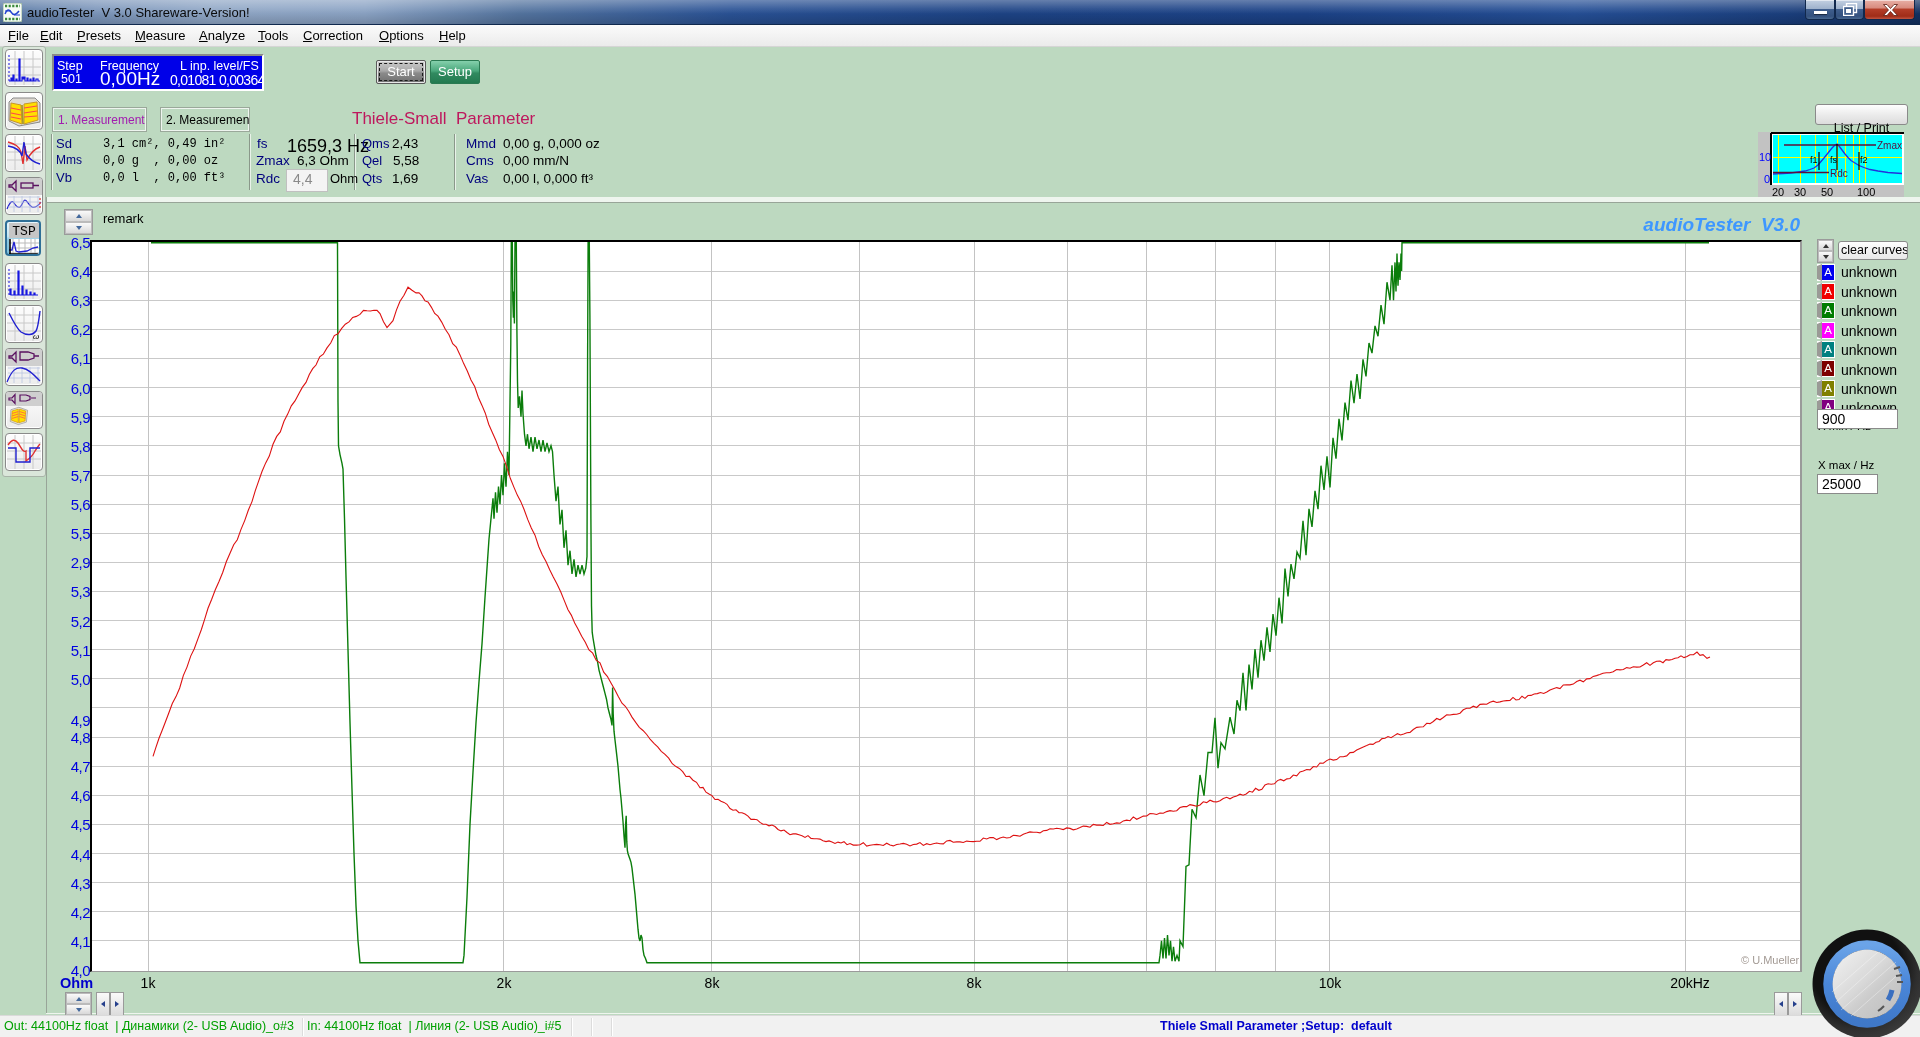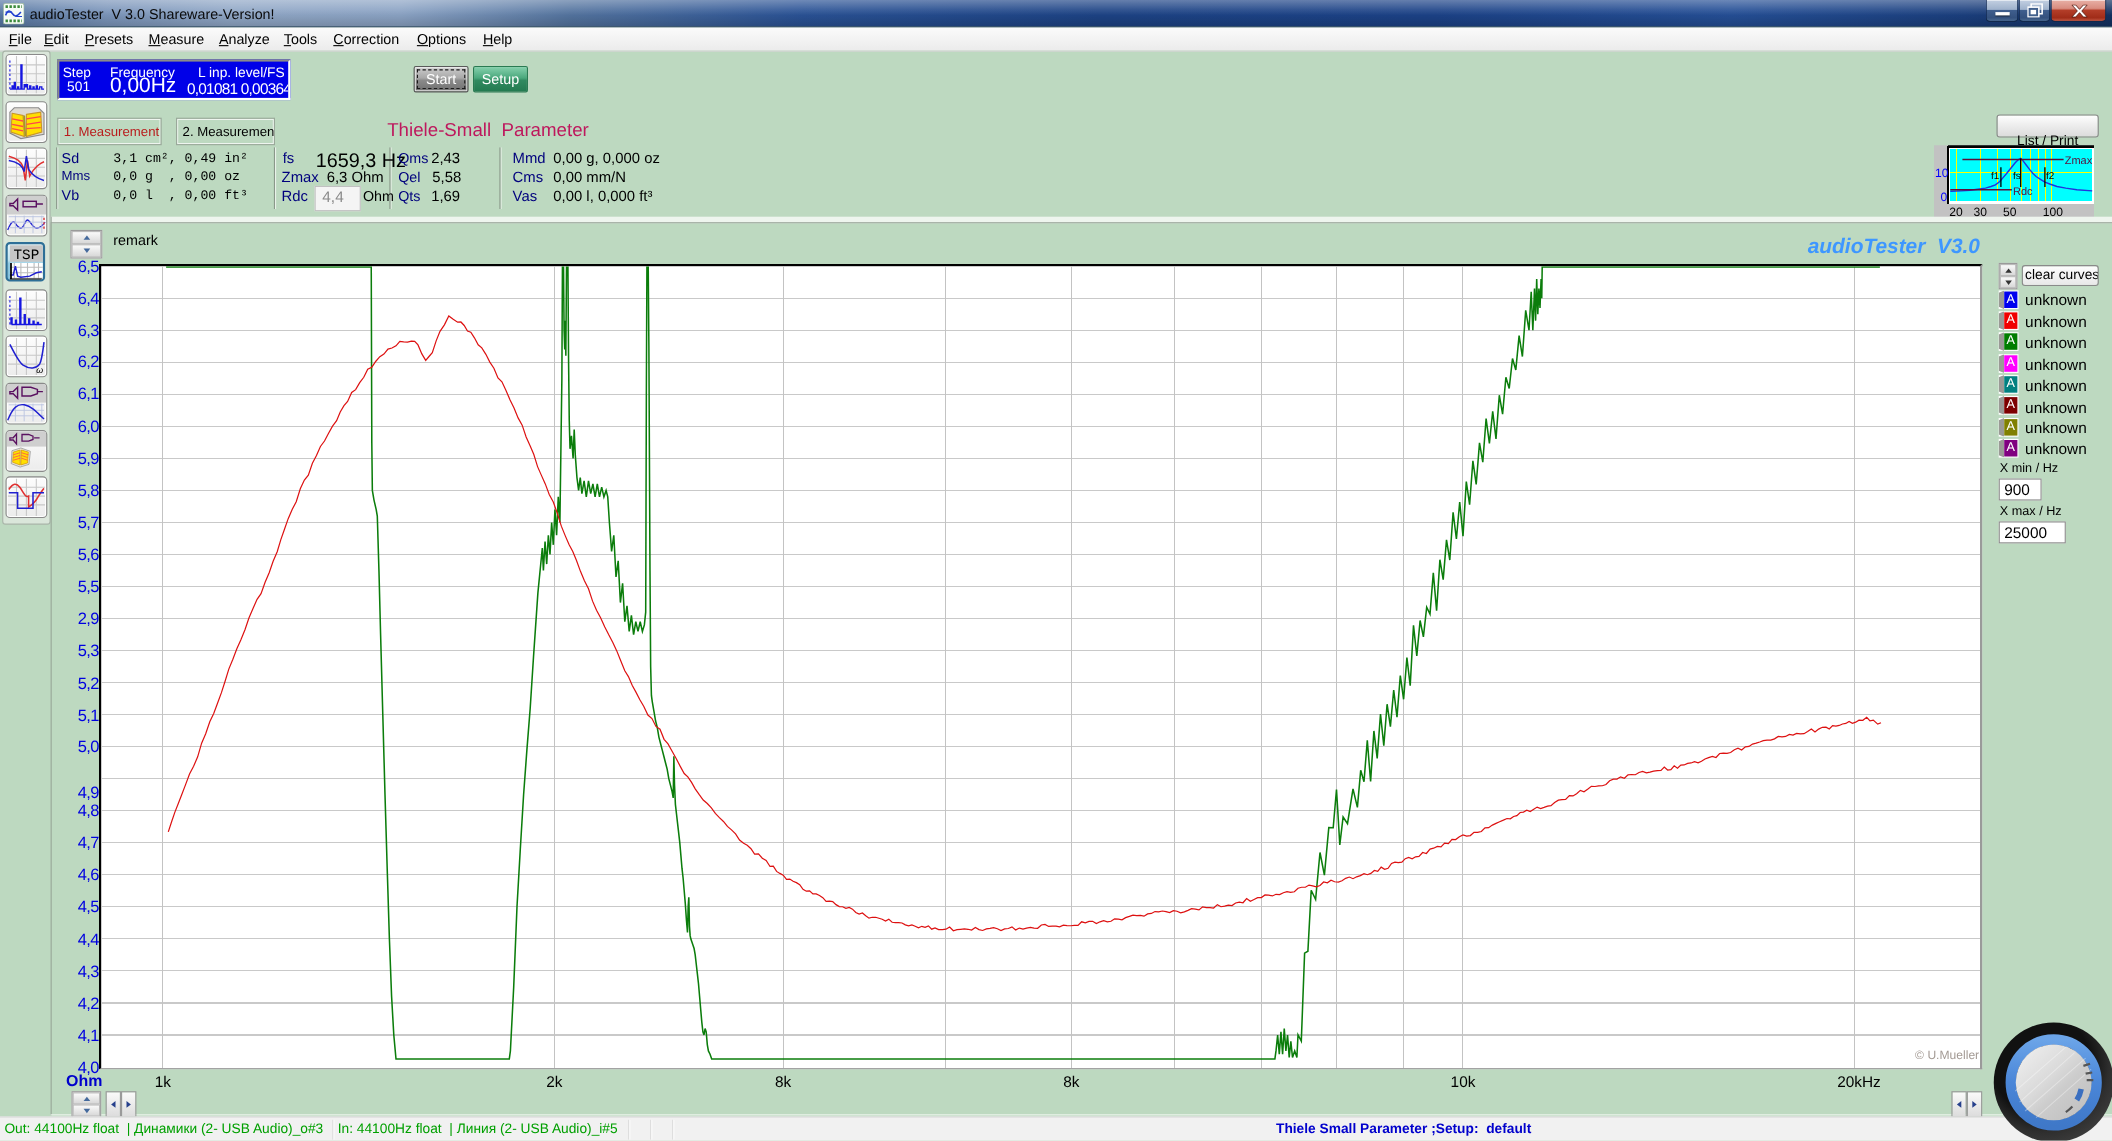--- a/index.html
+++ b/index.html
@@ -147,21 +147,21 @@
 <span style="position:absolute;left:46px;top:3px;font-size:12.5px">Frequency</span>
 <span style="position:absolute;left:126px;top:3px;font-size:12.5px;white-space:nowrap">L inp. level/FS</span>
 <span style="position:absolute;left:7px;top:16px;font-size:12.5px">501</span>
 <span style="position:absolute;left:46px;top:12px;font-size:19px">0,00Hz</span>
 <span style="position:absolute;left:116px;top:16px;font-size:14px;white-space:nowrap;letter-spacing:-0.7px">0,01081 0,00364</span>
 </div>
 
 <div style="position:absolute;left:376px;top:60px;width:50px;height:24px;background:linear-gradient(180deg,#cdcdcd 0%,#a8a8a8 45%,#8a8a8a 55%,#707070 100%);border:1px solid #5a5a5a;border-radius:2px;color:#fff;font-size:13px;text-align:center;line-height:22px;box-shadow:inset 0 0 0 1px #e8e8e8">Start<div style="position:absolute;left:2px;top:2px;right:2px;bottom:2px;border:1px dashed #1a1a1a"></div></div>
 <div style="position:absolute;left:430px;top:60px;width:50px;height:24px;background:linear-gradient(180deg,#85d0ac 0%,#4aa87c 45%,#318a60 55%,#237a50 100%);border:1px solid #2a7a52;border-radius:2px;color:#fff;font-size:13px;text-align:center;line-height:22px">Setup</div>
 
-<div style="position:absolute;left:52px;top:107px;width:95px;height:25px;border:1px solid #9aa89a;box-shadow:inset 0 0 0 1px #eef5ef;font-size:12px;color:#b91c1c;padding:5px 0 0 5px;white-space:nowrap;overflow:hidden">1. Measurement</div>
+<div style="position:absolute;left:52px;top:107px;width:95px;height:25px;border:1px solid #9aa89a;box-shadow:inset 0 0 0 1px #eef5ef;font-size:12px;color:#a21caf;padding:5px 0 0 5px;white-space:nowrap;overflow:hidden">1. Measurement</div>
 <div style="position:absolute;left:160px;top:107px;width:90px;height:25px;border:1px solid #9aa89a;box-shadow:inset 0 0 0 1px #eef5ef;font-size:12px;color:#000;padding:5px 0 0 5px;overflow:hidden;white-space:nowrap">2. Measurement</div>
 
 <div style="position:absolute;left:352px;top:109px;font-size:17px;color:#be185d">Thiele-Small&nbsp; Parameter</div>
 
 <div class="etchv" style="left:51px;top:134px;height:56px"></div>
 <div class="etchv" style="left:249px;top:134px;height:56px"></div>
 <div class="etchv" style="left:354px;top:134px;height:56px"></div>
 <div class="etchv" style="left:454px;top:134px;height:56px"></div>
 <div class="navy" style="position:absolute;left:56px;top:136px;font-size:13px">Sd</div>
 <div class="navy" style="position:absolute;left:56px;top:153px;font-size:12px">Mms</div>
@@ -382,21 +382,21 @@
 <div style="position:absolute;left:0;top:0;width:5px;height:100%;background:#9a9a96;clip-path:polygon(0 12%,100% 0,100% 100%,0 88%)"></div>
 <div style="position:absolute;right:1px;top:1px;width:12px;height:15px;background:#808000;color:#fff;font-size:11.5px;line-height:15px;text-align:center;">A</div>
   </div>
 <div style="position:absolute;left:1841px;top:381px;font-size:14px;color:#000;">unknown</div>
 <div style="position:absolute;left:1817px;top:399px;width:18px;height:17px;background:#fff;">
 <div style="position:absolute;left:0;top:0;width:5px;height:100%;background:#9a9a96;clip-path:polygon(0 12%,100% 0,100% 100%,0 88%)"></div>
 <div style="position:absolute;right:1px;top:1px;width:12px;height:15px;background:#800080;color:#fff;font-size:11.5px;line-height:15px;text-align:center;">A</div>
   </div>
 <div style="position:absolute;left:1841px;top:400px;font-size:14px;color:#000;">unknown</div>
 <div style="position:absolute;left:1818px;top:420px;font-size:11.5px">X min / Hz</div>
-<div style="position:absolute;left:1817px;top:435px;width:39px;height:20px;background:#fff;border:1px solid #8a8a8a;font-size:14px;padding:1px 0 0 4px">900</div>
+<div style="position:absolute;left:1817px;top:409px;width:81px;height:20px;background:#fff;border:1px solid #8a8a8a;font-size:14px;padding:1px 0 0 4px">900</div>
 <div style="position:absolute;left:1818px;top:459px;font-size:11.5px">X max / Hz</div>
 <div style="position:absolute;left:1817px;top:474px;width:61px;height:20px;background:#fff;border:1px solid #8a8a8a;font-size:14px;padding:1px 0 0 4px">25000</div>
 
 <div style="position:absolute;left:1741px;top:954px;font-size:11px;color:#a39a94">© U.Mueller</div>
 
 <div id="statusbar">
 <span style="position:absolute;left:4px;top:3px;color:#00a000">Out: 44100Hz float&nbsp; | Динамики (2- USB Audio)_o#3</span>
 <span style="position:absolute;left:307px;top:3px;color:#00a000">In: 44100Hz float&nbsp; | Линия (2- USB Audio)_i#5</span>
 <span class="sdiv" style="left:302px"></span>
 <span class="sdiv" style="left:571px"></span>

